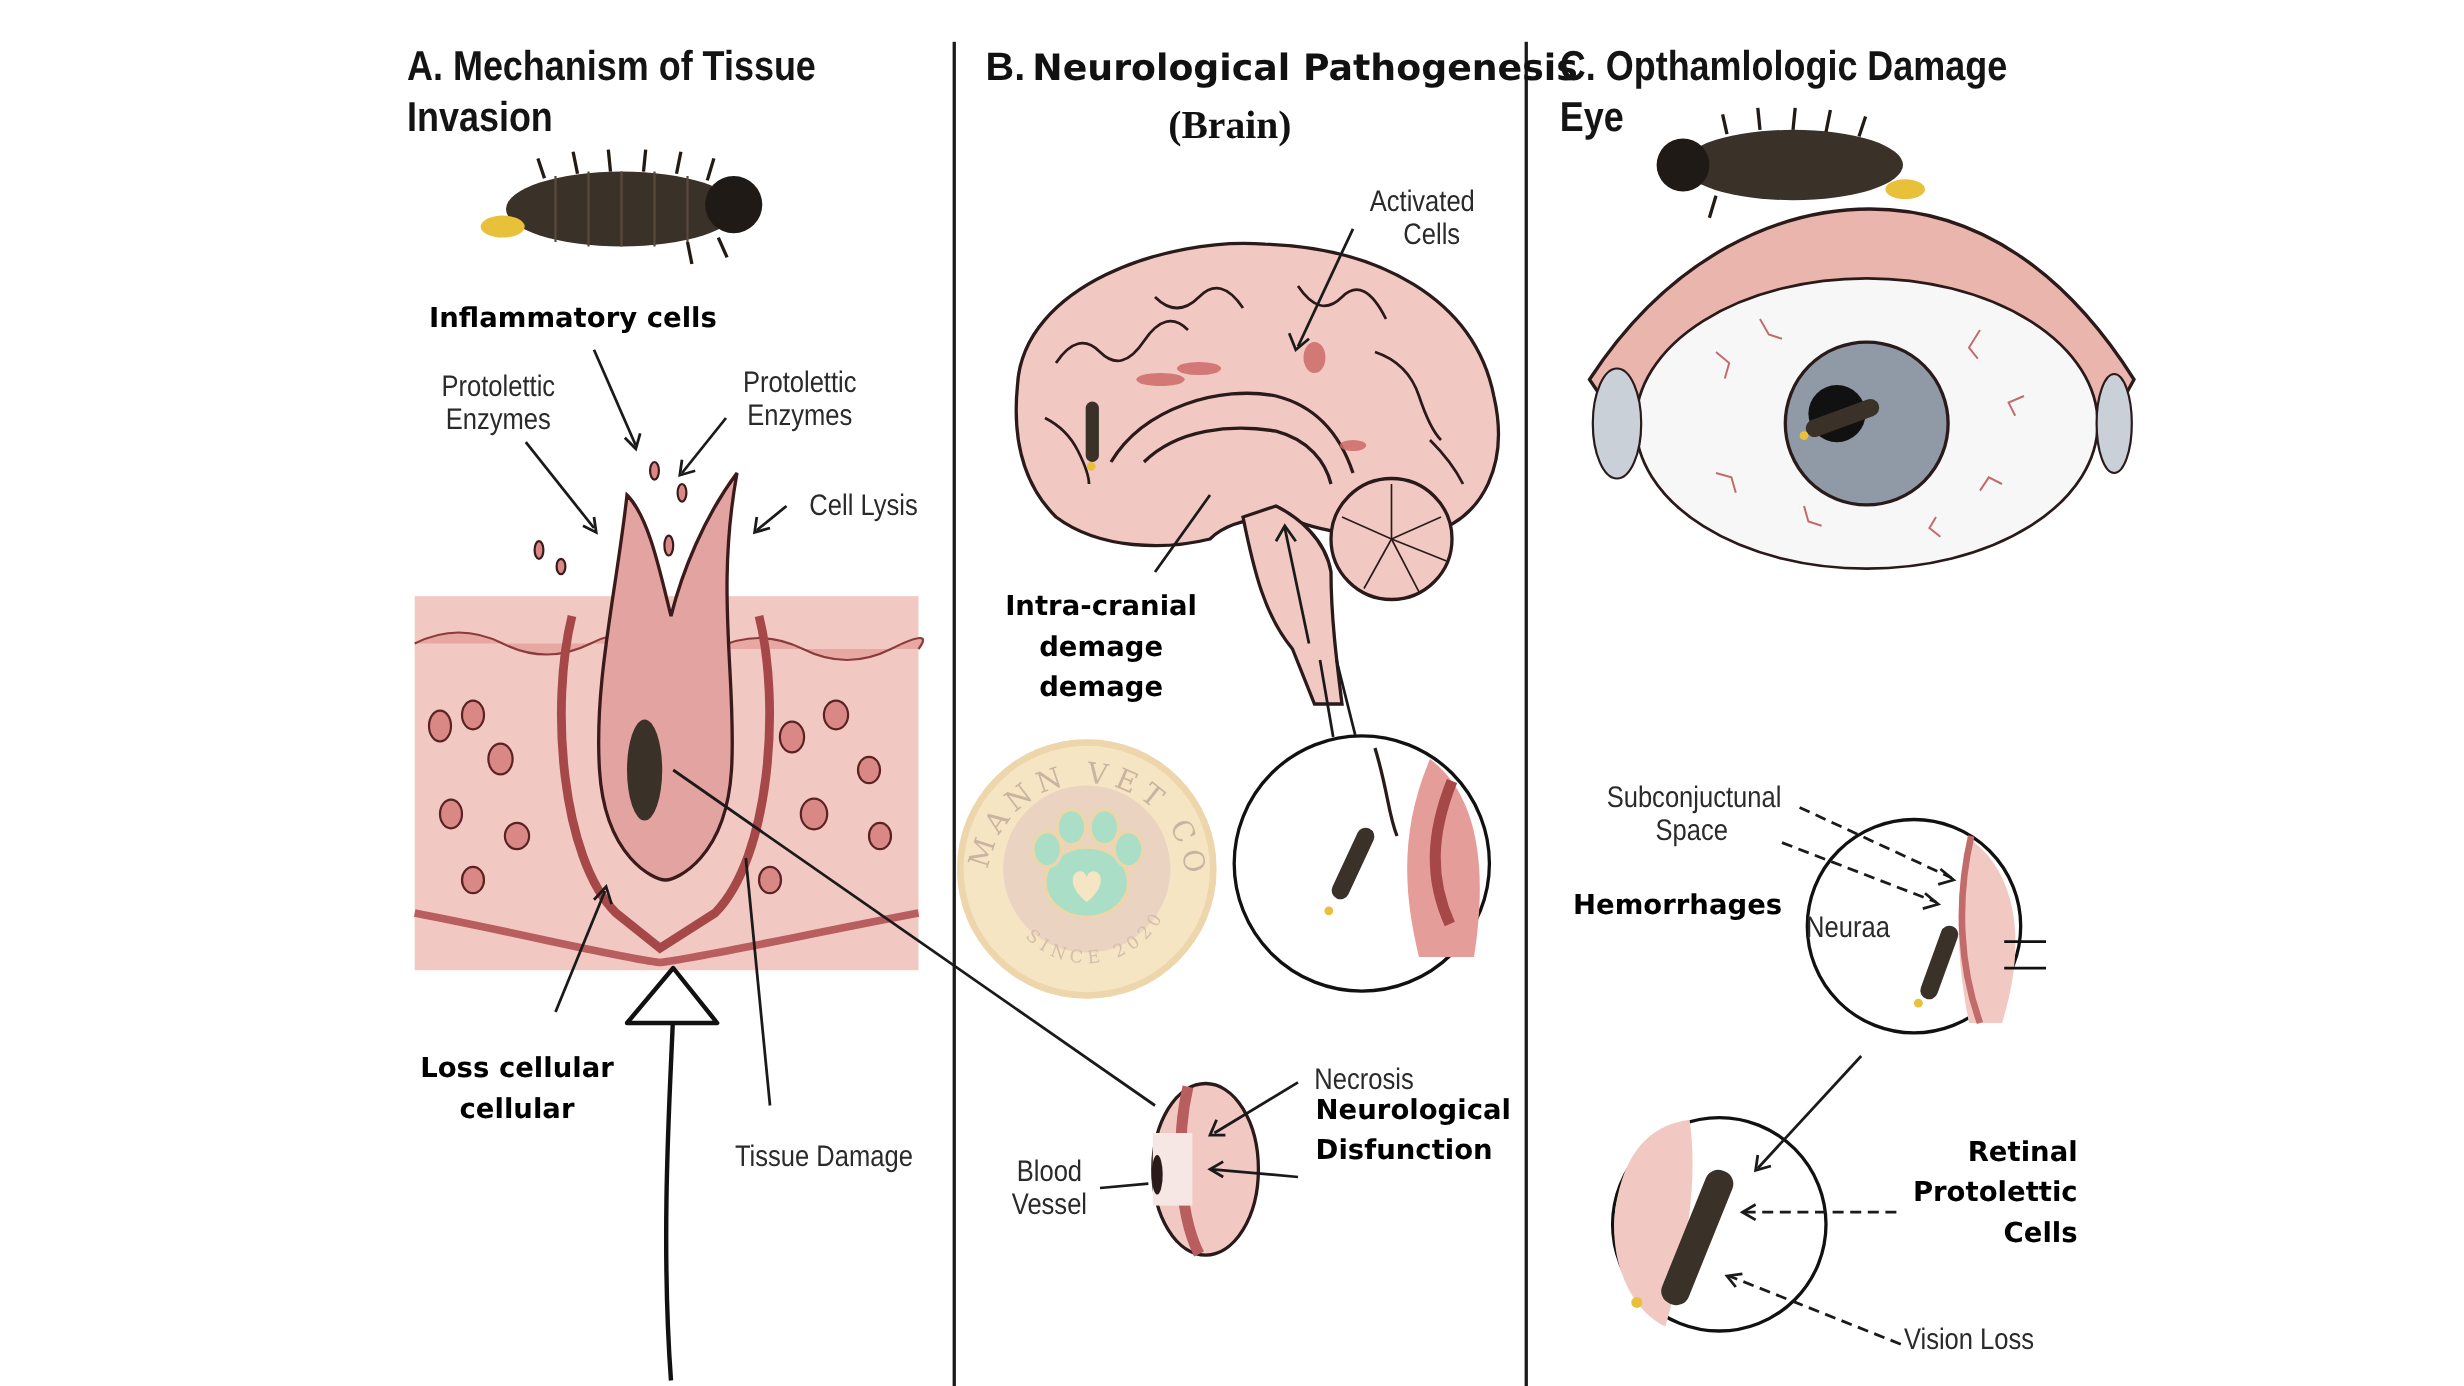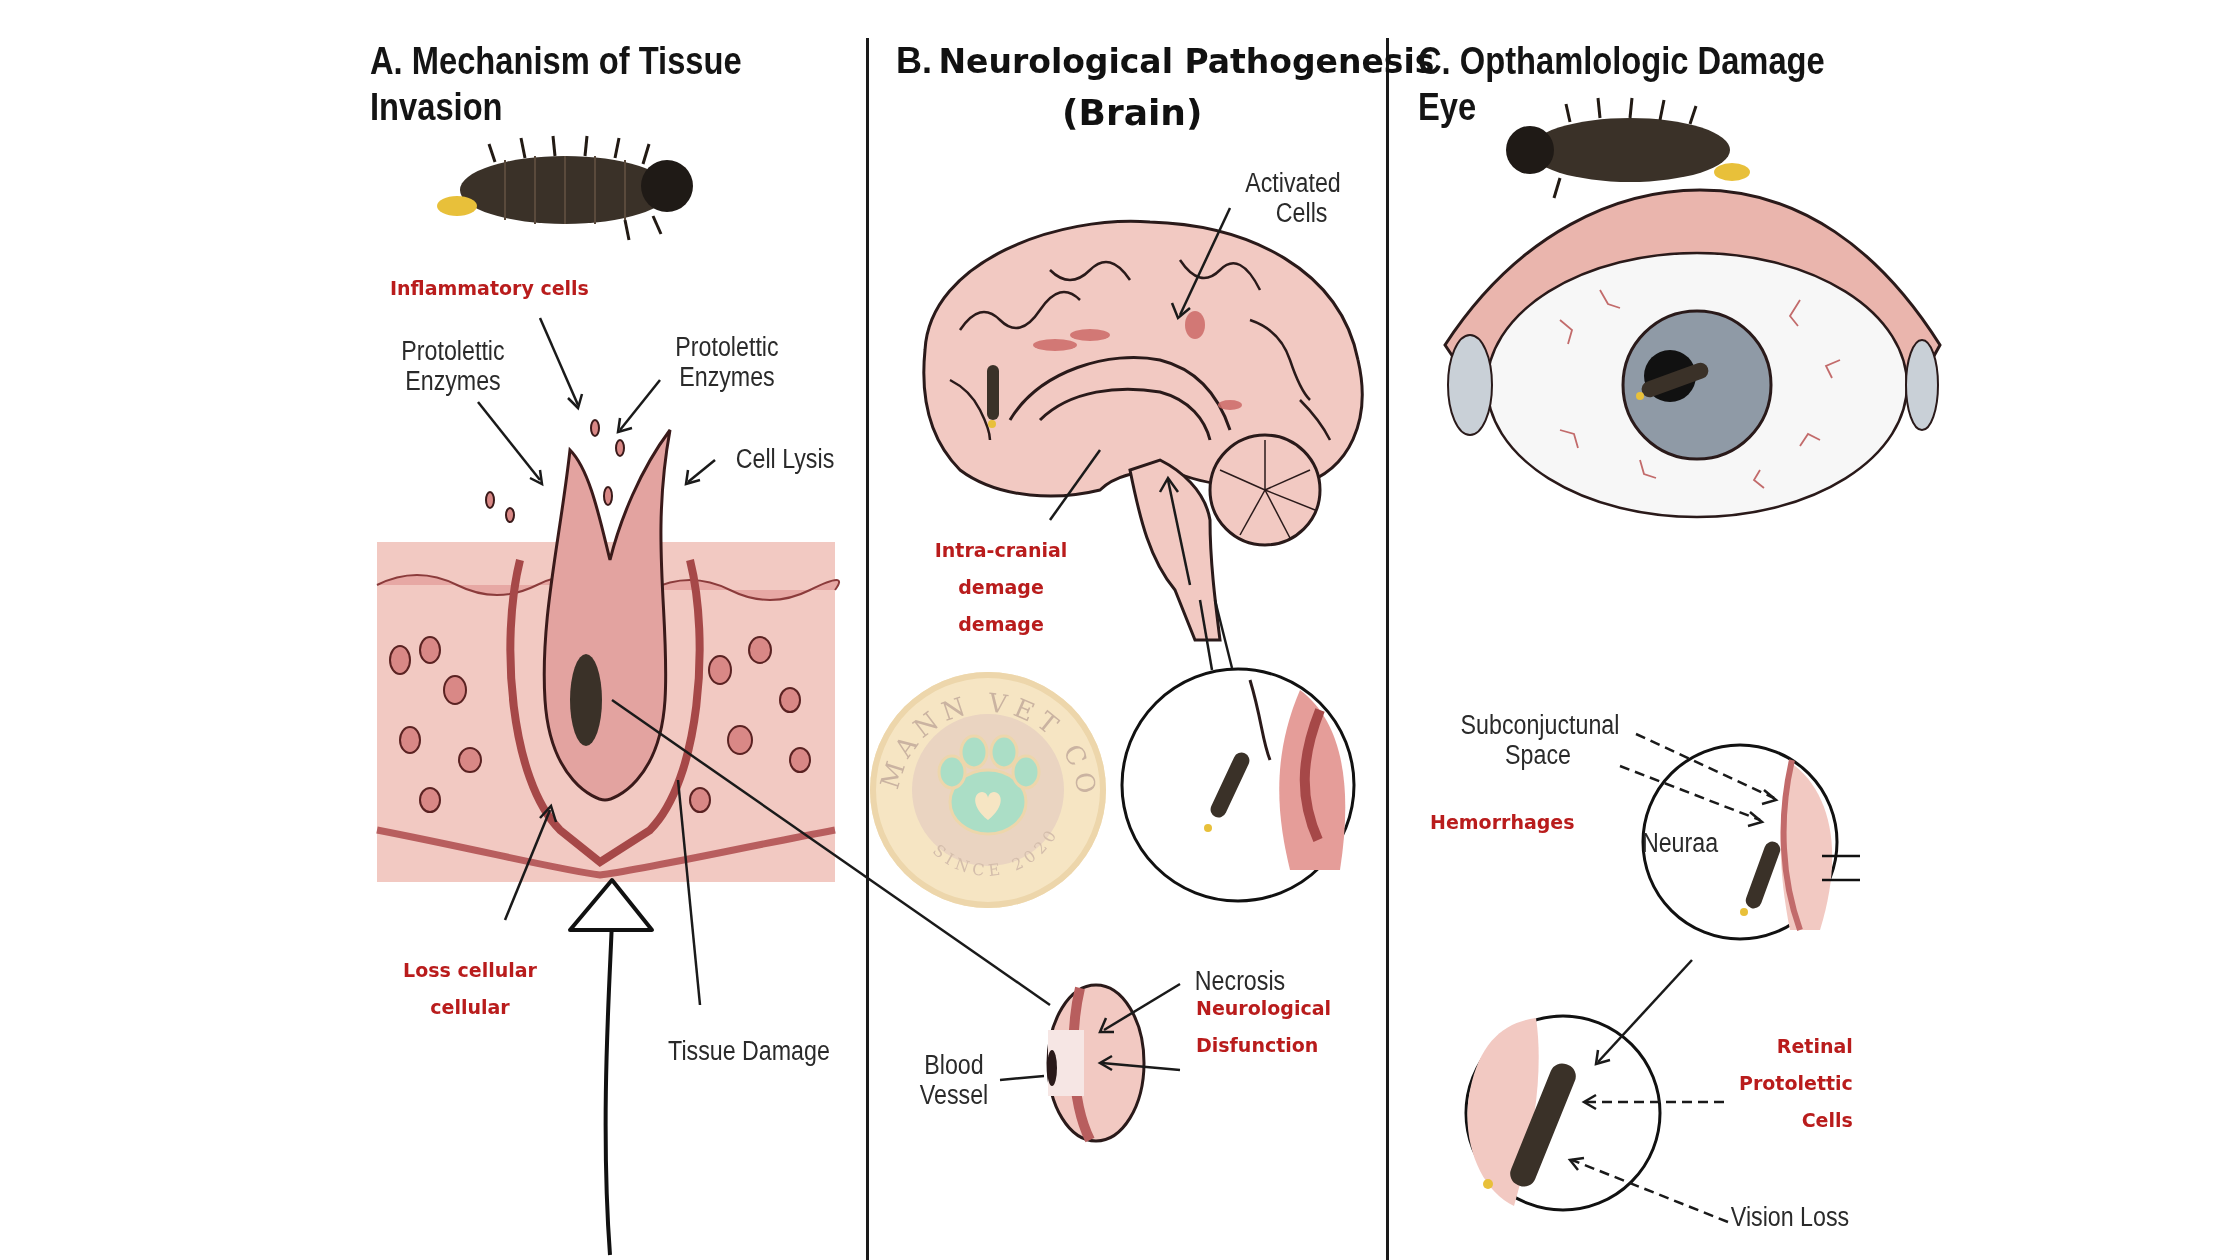--- a/index.html
+++ b/index.html
@@ -2,21 +2,21 @@
 <html><head>
 <meta charset="utf-8">
 <style>
   html,body{margin:0;padding:0;background:#ffffff;}
   body{width:2240px;height:1260px;position:relative;overflow:hidden;font-family:"Liberation Sans",sans-serif;color:#111;}
   .abs{position:absolute;}
   .divider{position:absolute;top:38px;width:3px;height:1222px;background:#1a1a1a;}
   .title{font-family:"Liberation Sans",sans-serif;font-weight:bold;font-size:38px;line-height:46px;color:#141414;transform:scaleX(0.86);transform-origin:left top;}
   .titleB{font-family:"DejaVu Sans",sans-serif;font-weight:bold;font-size:33px;color:#111;}
   .lbl{font-family:"Liberation Sans",sans-serif;font-size:27px;line-height:30px;color:#2a2a2a;text-align:center;transform:scaleX(0.86);transform-origin:center top;}
-  .blbl{font-family:"DejaVu Sans",sans-serif;font-weight:bold;font-size:19px;line-height:37px;color:#b91c1c;text-align:center;}
+  .blbl{font-family:"DejaVu Sans",sans-serif;font-weight:bold;font-size:25px;line-height:37px;color:#000000;text-align:center;}
   svg{position:absolute;left:0;top:0;overflow:visible;}
 </style>
 </head>
 <body>
 
 <div class="divider" style="left:866px;"></div>
 <div class="divider" style="left:1386px;"></div>
 
 <section>
   <div class="abs title" style="left:370px;top:38px;">
@@ -110,21 +110,21 @@
     <div>cellular</div>
   </div>
   <div class="abs lbl" style="left:654px;top:1036px;width:190px;">Tissue Damage</div>
 </section>
 
 <section>
   <div class="abs" style="left:896px;top:40px;">
     <span class="titleB" style="font-family:'Liberation Sans',sans-serif;font-size:36px;">B.</span>
     <span class="titleB" style="margin-left:2px;">Neurological Pathogenesis</span>
   </div>
-  <div class="abs titleB" style="left:1062px;top:92px;font-size:36px;">(Brain)</div>
+  <div class="abs titleB" style="left:1062px;top:92px;font-size:36px;font-family:Liberation Serif, serif;">(Brain)</div>
 
   <div class="abs lbl" style="left:1228px;top:168px;width:130px;">
     <div>Activated</div>
     <div style="padding-left:20px;">Cells</div>
   </div>
 
   <svg width="2240" height="1260">
     <path d="M925,350 C930,260 1060,215 1150,222 C1250,225 1340,270 1358,360 C1372,420 1350,470 1300,485 C1250,495 1190,480 1170,470 C1130,470 1110,480 1100,490 C1060,500 1000,500 960,470 C930,440 920,400 925,350 Z" fill="#f2c9c2" stroke="#2a1a1a" stroke-width="3"></path>
     <path d="M1010,420 C1040,370 1110,350 1160,360 C1200,370 1220,400 1230,430" fill="none" stroke="#2a1a1a" stroke-width="3"></path>
     <path d="M1040,420 C1070,390 1120,385 1160,392 C1190,400 1205,420 1210,440" fill="none" stroke="#2a1a1a" stroke-width="3"></path>

